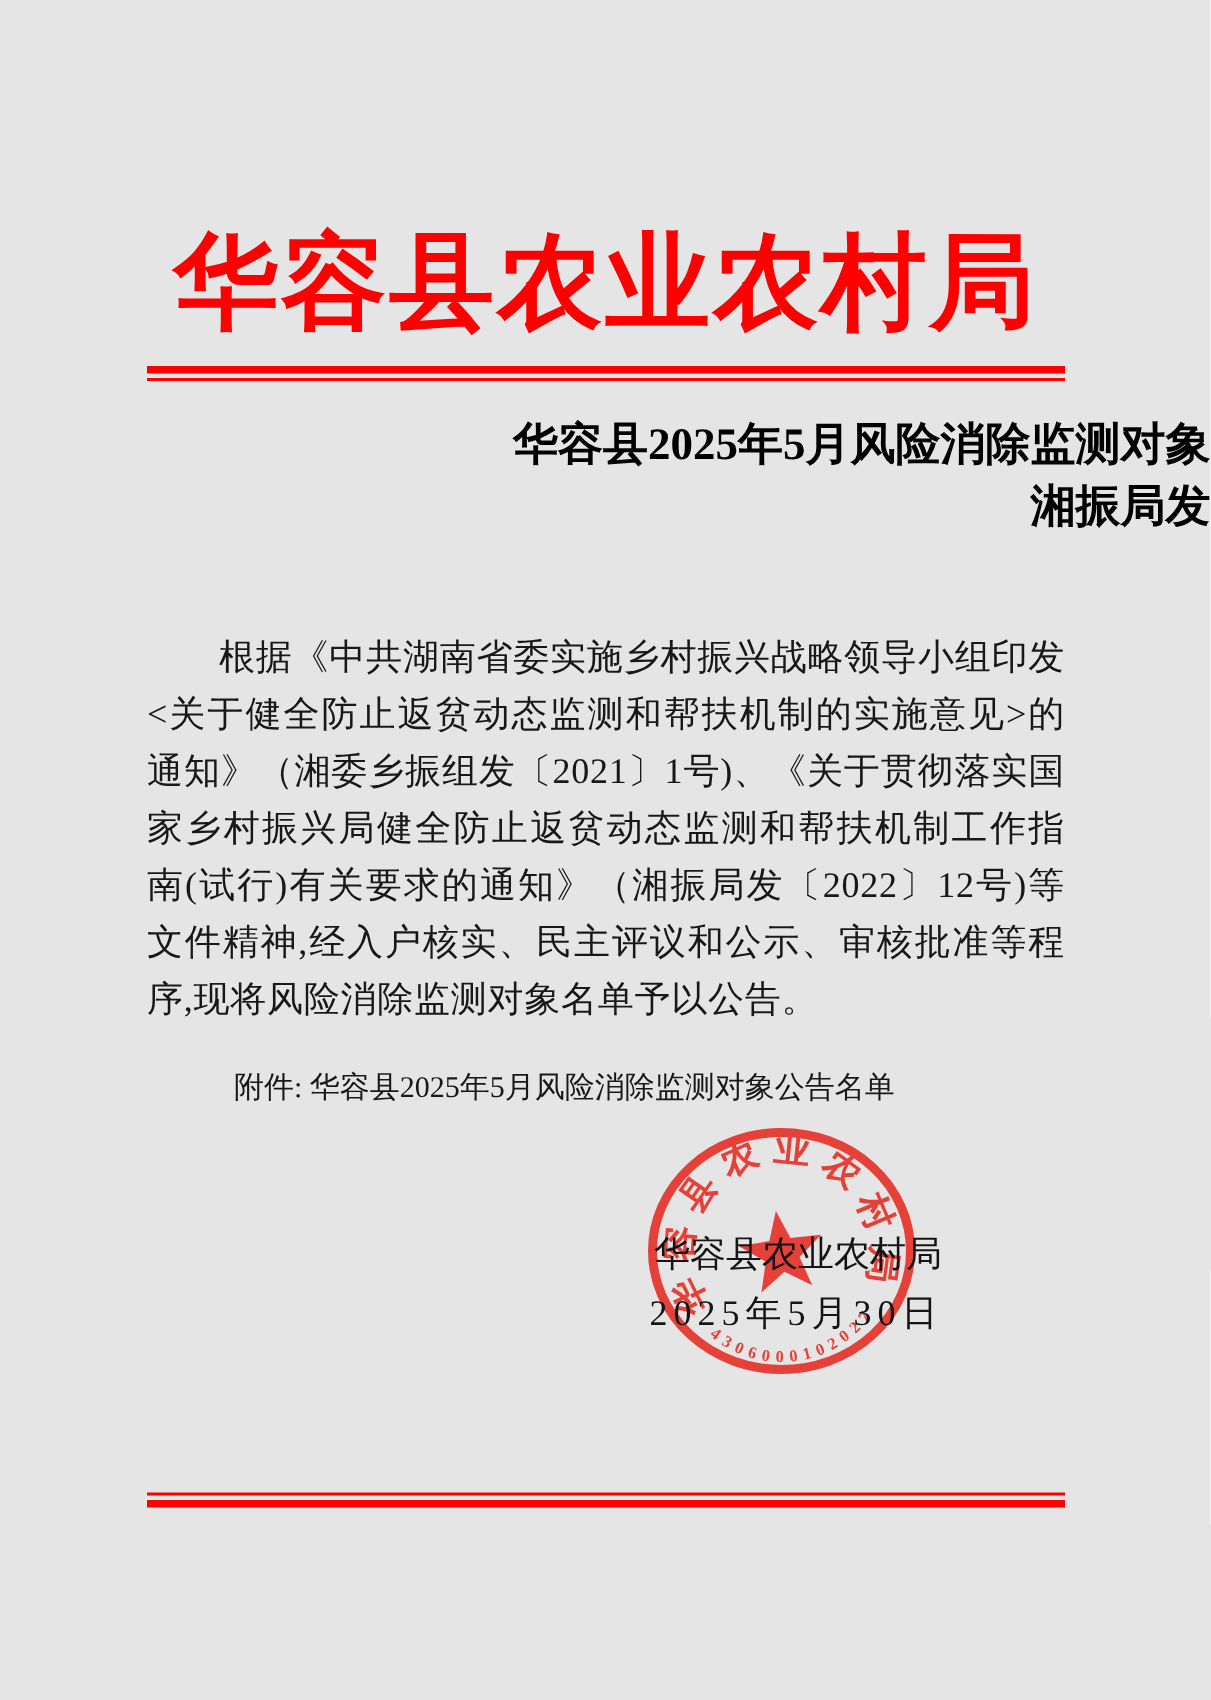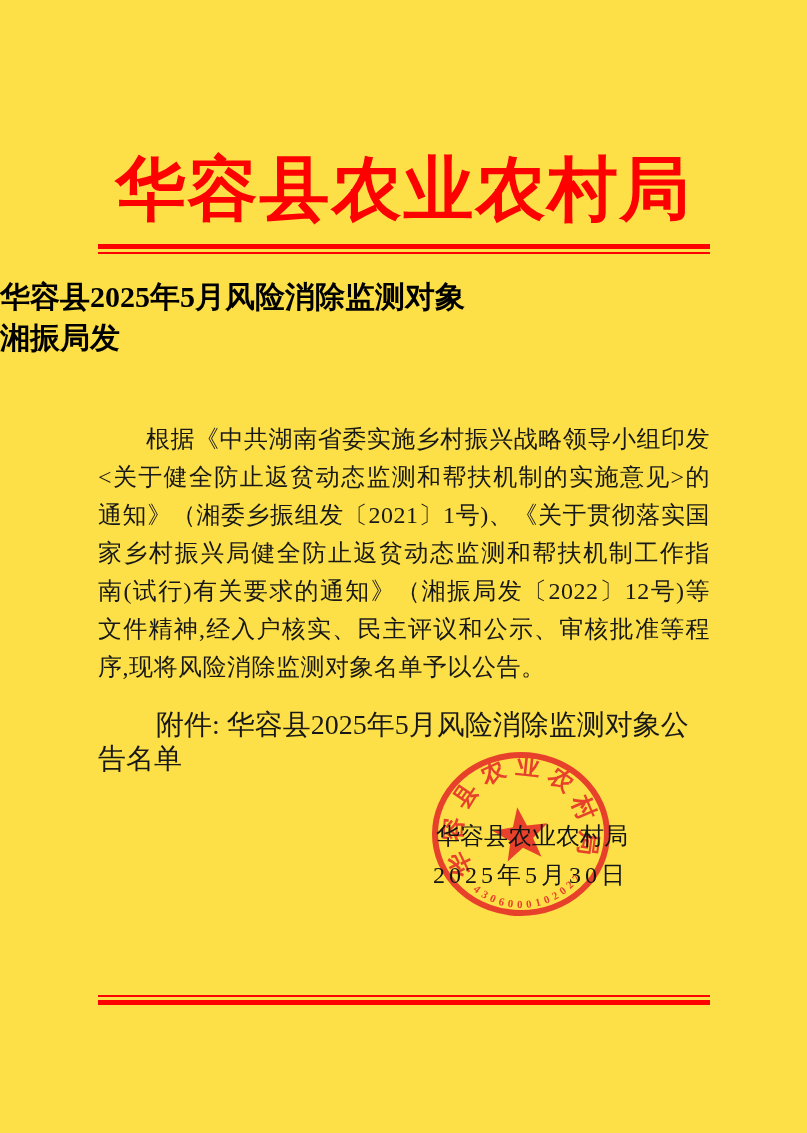--- a/index.html
+++ b/index.html
@@ -1,20 +1,20 @@
 <!DOCTYPE html>
 <html><head>
 <meta charset="utf-8">
 <style>
   html, body { margin: 0; padding: 0; background: #ffffff; }
   .page {
     position: relative;
     width: 807px;
     height: 1133px;
-    background: #fde047;
+    background: #e5e5e5;
     overflow: hidden;
     font-family: "Liberation Serif", "DejaVu Serif", serif;
     color: #111111;
   }
   .letterhead {
     position: absolute;
     top: 146px; left: 0; width: 807px;
     text-align: center;
     font-size: 70px;
     font-weight: bold;
@@ -24,40 +24,40 @@
     white-space: nowrap;
   }
   .rule { position: absolute; left: 98px; width: 612px; background: #fe0000; }
   .rule-top-thick   { top: 244px; height: 5px; }
   .rule-top-thin    { top: 252px; height: 2px; }
   .rule-bottom-thin { top: 995px; height: 2px; }
   .rule-bottom-thick{ top: 1000px; height: 5px; }
   .doc-title {
     position: absolute;
     top: 276px; left: 0; width: 807px;
-    text-align: left;
+    text-align: right;
     font-size: 30px;
     font-weight: bold;
     line-height: 41px;
     color: #000000;
   }
   .body-paragraph {
     position: absolute;
     top: 420px; left: 98px; width: 612px;
     font-size: 24px;
     line-height: 38px;
     text-align: justify;
     text-indent: 2em;
     letter-spacing: 0.5px;
     color: #181818;
   }
   .attachment-line {
     position: absolute;
     top: 708px; left: 98px; width: 612px;
-    font-size: 28px;
+    font-size: 20px;
     line-height: 34px;
     text-indent: 58px;
     color: #181818;
   }
   .seal-svg {
     position: absolute;
     left: 428px; top: 750px;
     opacity: 0.93;
   }
   .signature-name {

